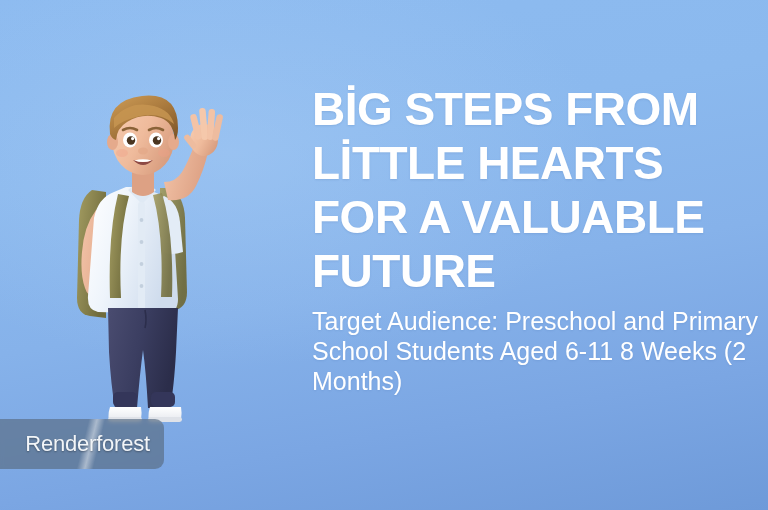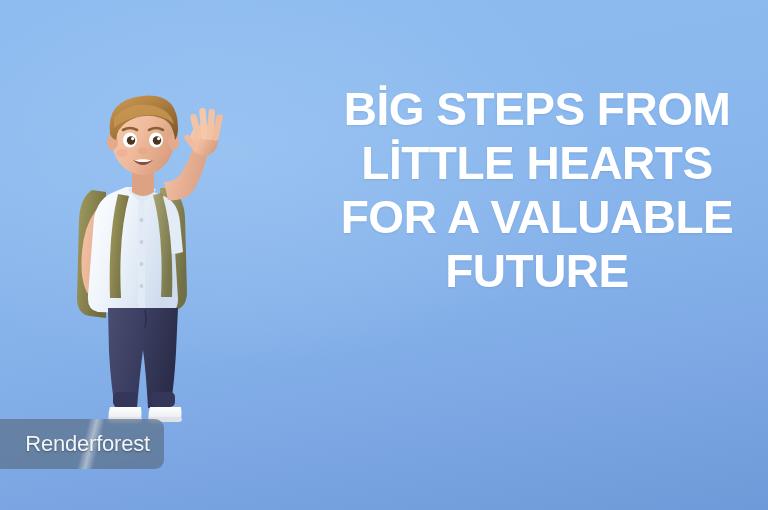--- a/index.html
+++ b/index.html
@@ -33,21 +33,20 @@
     height: 365px;
   }
   #character svg { display: block; width: 100%; height: 100%; }
 
   
   #text-block {
     position: absolute;
     left: 312px;
     top: 82px;
     width: 450px;
-    text-align: center;
   }
   #headline {
     color: #ffffff;
     font-size: 46px;
     font-weight: 800;
     line-height: 54px;
     letter-spacing: -0.5px;
     text-transform: uppercase;
     margin: 0;
     text-shadow: 0 1px 2px rgba(60,100,160,0.18);
@@ -232,19 +231,20 @@
         <path d="M58 345 q-4 12 2 15 l26 0 q5 -2 3 -15 z" fill="url(#gShoe)"></path>
         <path d="M98 345 q-4 12 2 15 l26 0 q5 -2 3 -15 z" fill="url(#gShoe)"></path>
         <rect x="56" y="355" width="34" height="5" rx="2.4" fill="#dfe2e8"></rect>
         <rect x="96" y="355" width="34" height="5" rx="2.4" fill="#dfe2e8"></rect>
       </g>
     </svg>
   </div>
 
   <div id="text-block">
     <h1 id="headline">BİG STEPS FROM LİTTLE HEARTS FOR A VALUABLE FUTURE</h1>
+    <p id="subtitle">Target Audience: Preschool and Primary School Students Aged 6-11   8 Weeks (2 Months)</p>
   </div>
 
   <div id="watermark">
     <span id="watermark-label">Renderforest</span>
   </div>
 
 </div>
 
 </body></html>

